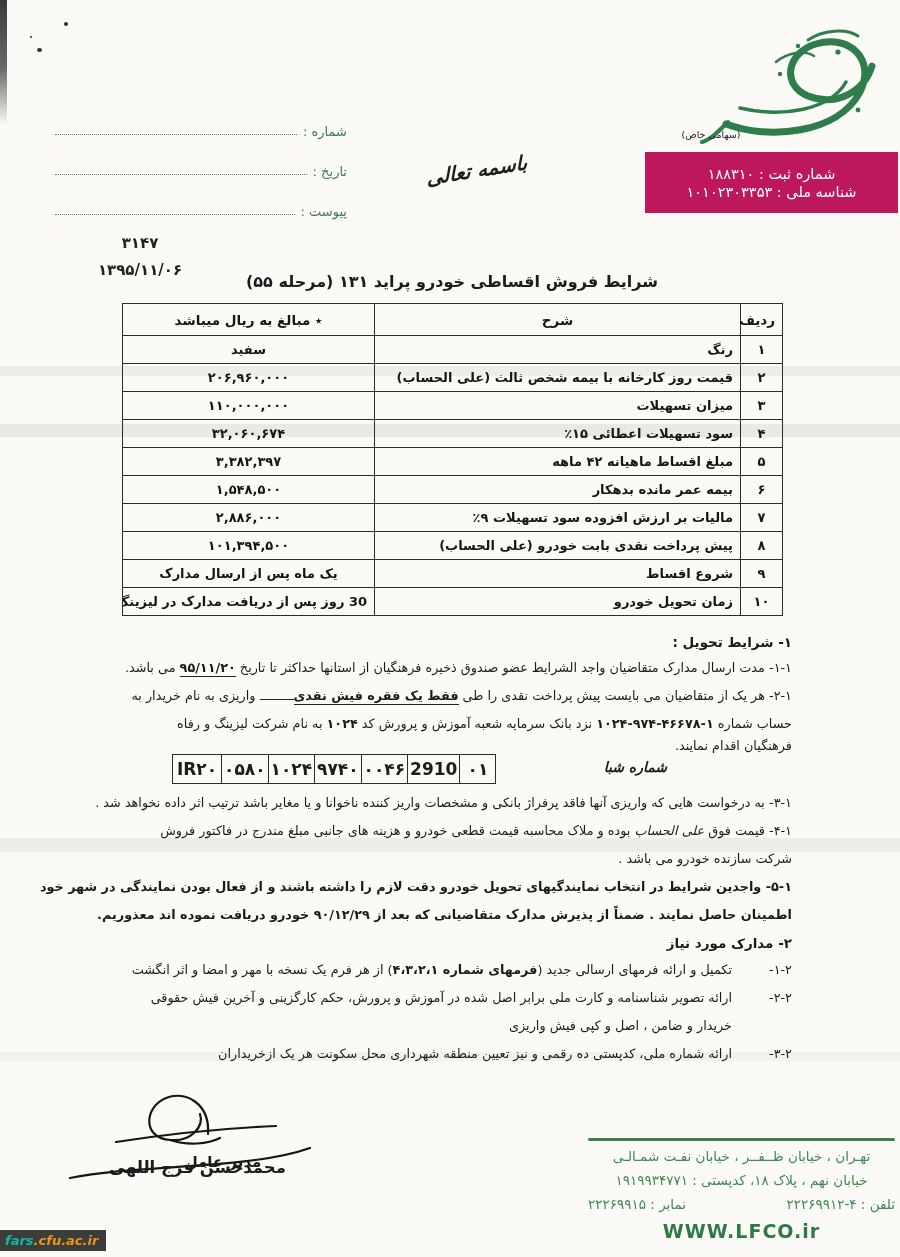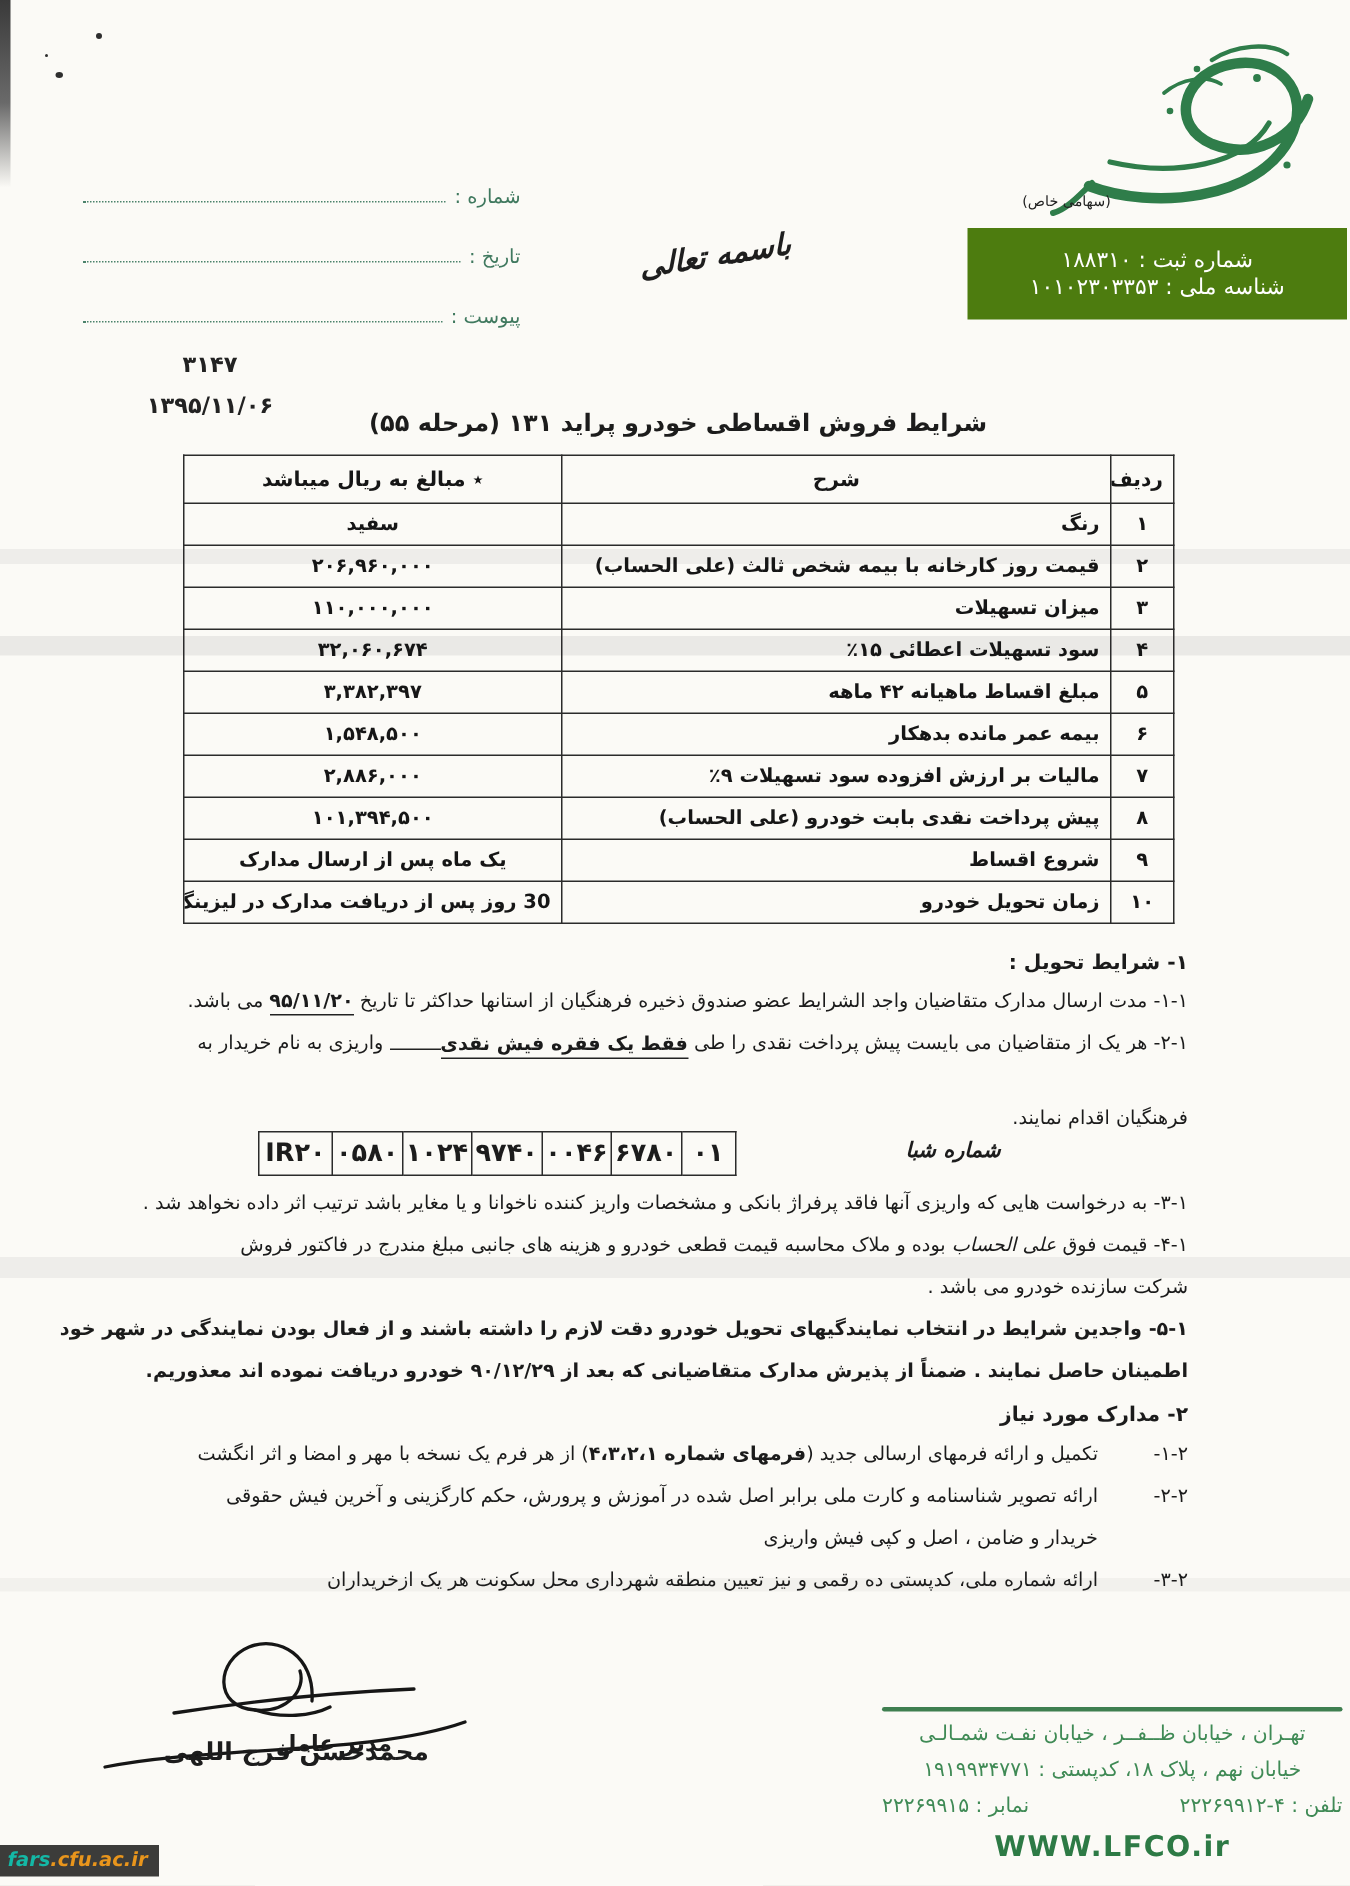--- a/index.html
+++ b/index.html
@@ -13,21 +13,21 @@
   
   .edge-shadow{position:absolute;left:0;top:0;width:7px;height:125px;
     background:linear-gradient(to bottom,#3a3a3a 0%,#6a6a6a 55%,rgba(120,120,120,0) 100%);}
   .streak{position:absolute;left:0;width:900px;pointer-events:none;}
   .speck{position:absolute;border-radius:50%;background:#2e2e2e;}
   
   .logo-svg{position:absolute;left:688px;top:22px;}
   .company-type{position:absolute;left:678px;top:129px;width:66px;
     font-size:9.5px;text-align:center;color:#222;}
   .reg-banner{position:absolute;left:645px;top:152px;width:253px;height:61px;
-    background:#4d7c0f;color:#fff;display:flex;flex-direction:column;
+    background:#be185d;color:#fff;display:flex;flex-direction:column;
     justify-content:center;align-items:center;gap:2px;}
   .reg-banner .line{font-size:14.5px;letter-spacing:.4px;direction:rtl;white-space:nowrap;}
   .besmellah{position:absolute;left:402px;top:158px;width:150px;
     font-size:20px;font-weight:bold;font-style:italic;color:#1e1e1e;
     transform:rotate(-9deg) skewX(-6deg);text-align:center;direction:rtl;}
   .ref-field{position:absolute;left:55px;width:292px;display:flex;
     flex-direction:row-reverse;align-items:flex-end;direction:ltr;}
   .ref-field .lbl{color:#40795f;font-size:13px;white-space:nowrap;direction:rtl;}
   .ref-field .dots{flex:1;border-bottom:1.6px dotted #4b826b;margin:0 6px 4px 0;height:12px;}
   .stamp-no{position:absolute;left:95px;top:234px;width:90px;text-align:center;
@@ -205,32 +205,35 @@
 
   <div class="tline h1c" style="top:634px;">۱- شرایط تحویل :</div>
 
   <div class="tline" style="top:660px;">
     <span>۱-۱-</span><span> مدت ارسال مدارک متقاضیان واجد الشرایط  عضو صندوق ذخیره فرهنگیان از استانها حداکثر تا تاریخ </span><span class="bu">۹۵/۱۱/۲۰</span><span> می باشد.</span>
   </div>
 
   <div class="tline" style="top:688px;">
     <span>۲-۱-</span><span> هر یک از متقاضیان می بایست  پیش پرداخت نقدی را طی  </span><span class="bu">فقط یک فقره فیش نقدی</span><span class="blank-ul"></span><span> واریزی به نام خریدار به</span>
   </div>
+  <div class="tline" style="top:716px;">
+    <span>حساب شماره  </span><span class="b" style="font-weight:bold;">۱-۴۶۶۷۸-۹۷۴-۱۰۲۴</span><span>  نزد بانک سرمایه شعبه آموزش و پرورش کد </span><span style="font-weight:bold;">۱۰۲۴</span><span>  به نام شرکت لیزینگ و رفاه</span>
+  </div>
   <div class="tline" style="top:738px;">
     <span>فرهنگیان اقدام نمایند.</span>
   </div>
 
   <div class="shaba-label">شماره شبا</div>
   <div class="shaba-row">
     <div class="shaba-cell">IR۲۰</div>
     <div class="shaba-cell">۰۵۸۰</div>
     <div class="shaba-cell">۱۰۲۴</div>
     <div class="shaba-cell">۹۷۴۰</div>
     <div class="shaba-cell">۰۰۴۶</div>
-    <div class="shaba-cell">۶۷۸۰</div>
+    <div class="shaba-cell">2910</div>
     <div class="shaba-cell">۰۱</div>
   </div>
 
   <div class="tline" style="top:795px;">
     <span>۳-۱-</span><span> به درخواست هایی که واریزی آنها فاقد پرفراژ بانکی و مشخصات واریز کننده ناخوانا و یا مغایر باشد ترتیب اثر داده نخواهد شد .</span>
   </div>
 
   <div class="tline" style="top:823px;">
     <span>۴-۱-</span><span> قیمت فوق </span><span class="itl">علی الحساب</span><span> بوده و ملاک محاسبه قیمت قطعی خودرو  و هزینه های جانبی  مبلغ مندرج در فاکتور فروش</span>
   </div>

